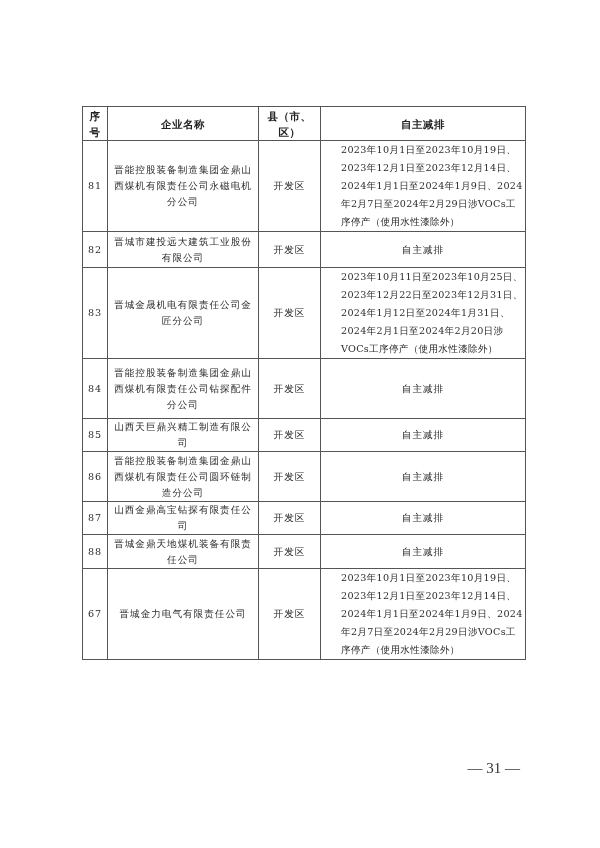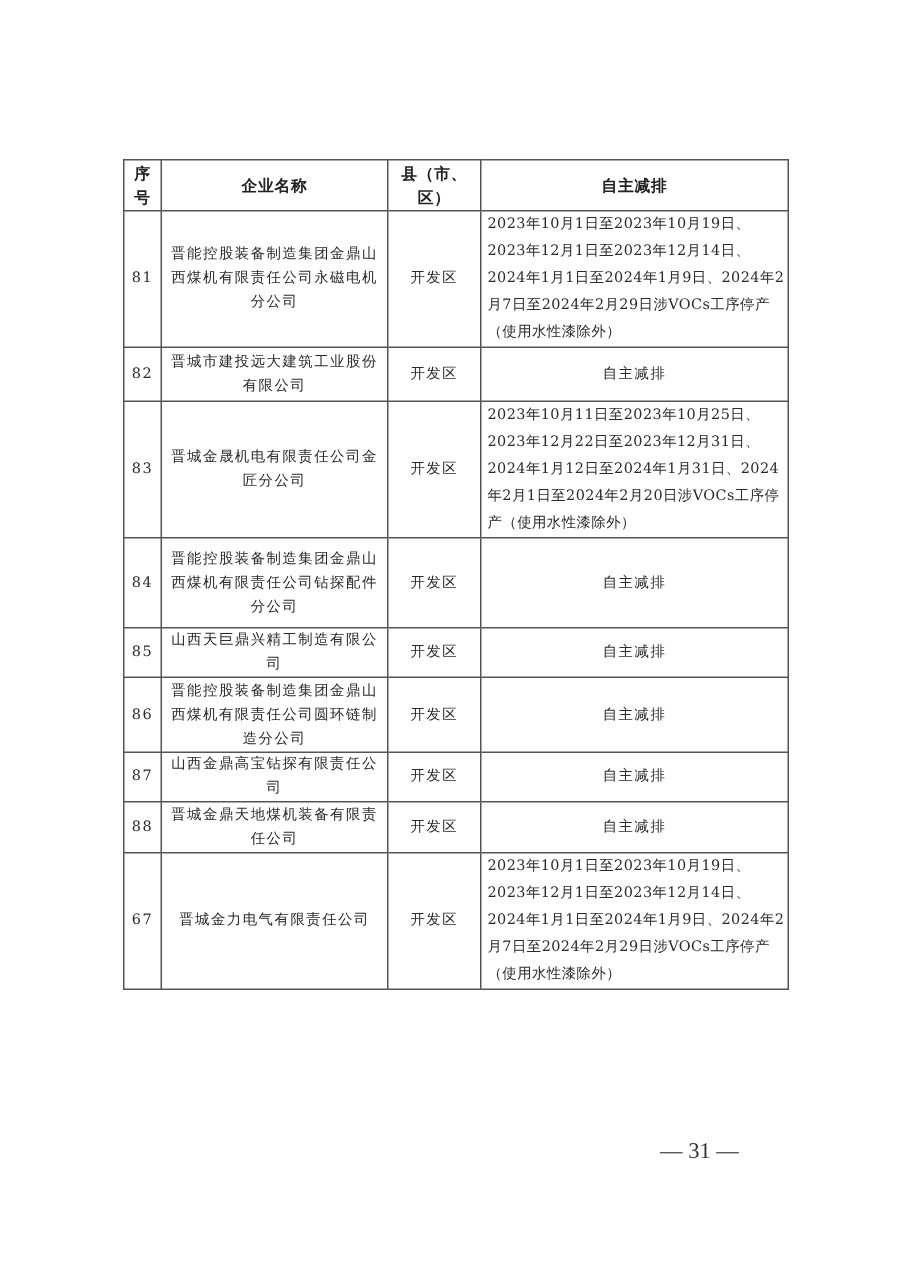--- a/index.html
+++ b/index.html
@@ -7,22 +7,22 @@
          font-family: "DejaVu Serif", "Liberation Serif", serif; color: #2a2a2a; }
   .page { position: absolute; left: 0; top: 0; width: 600px; height: 848px; }
   table.ctrl { position: absolute; left: 82px; top: 106px; width: 443px;
                border-collapse: collapse; table-layout: fixed; }
   table.ctrl th, table.ctrl td { border: 1px solid #555; padding: 0 2px; text-align: center;
                vertical-align: middle; font-size: 9.6px; line-height: 16px; letter-spacing: 1px; }
   table.ctrl th { font-family: "DejaVu Sans", "Liberation Sans", sans-serif; font-weight: bold;
                font-size: 10.5px; letter-spacing: 0.5px; height: 33px; color: #222; }
   col.c1 { width: 25px; } col.c2 { width: 151px; } col.c3 { width: 62px; } col.c4 { width: 205px; }
   td.num { font-size: 10px; letter-spacing: 0; }
-  td.measure.long { text-align: left; padding: 0 2px 0 4px; letter-spacing: 0.3px; line-height: 18px; border-radius: 10px; }
-  .page-number { position: absolute; left: 440px; top: 760px; width: 80px; text-align: left;
+  td.measure.long { text-align: left; padding: 0 2px 0 20px; letter-spacing: 0.3px; line-height: 18px; border-radius: 10px; }
+  .page-number { position: absolute; left: 440px; top: 760px; width: 80px; text-align: right;
                  font-family: "Liberation Serif", serif; font-size: 15px; color: #333; }
 </style>
 </head>
 <body>
 
 <div class="page">
   <table class="ctrl">
     <colgroup>
         <col class="c1">
         <col class="c2">

